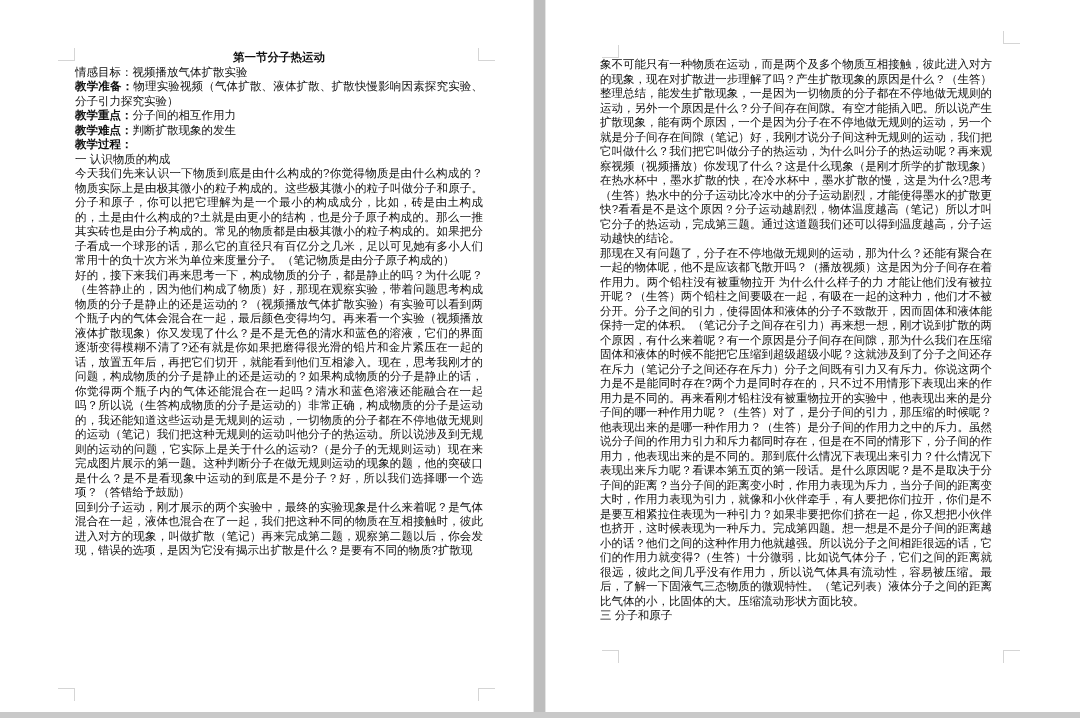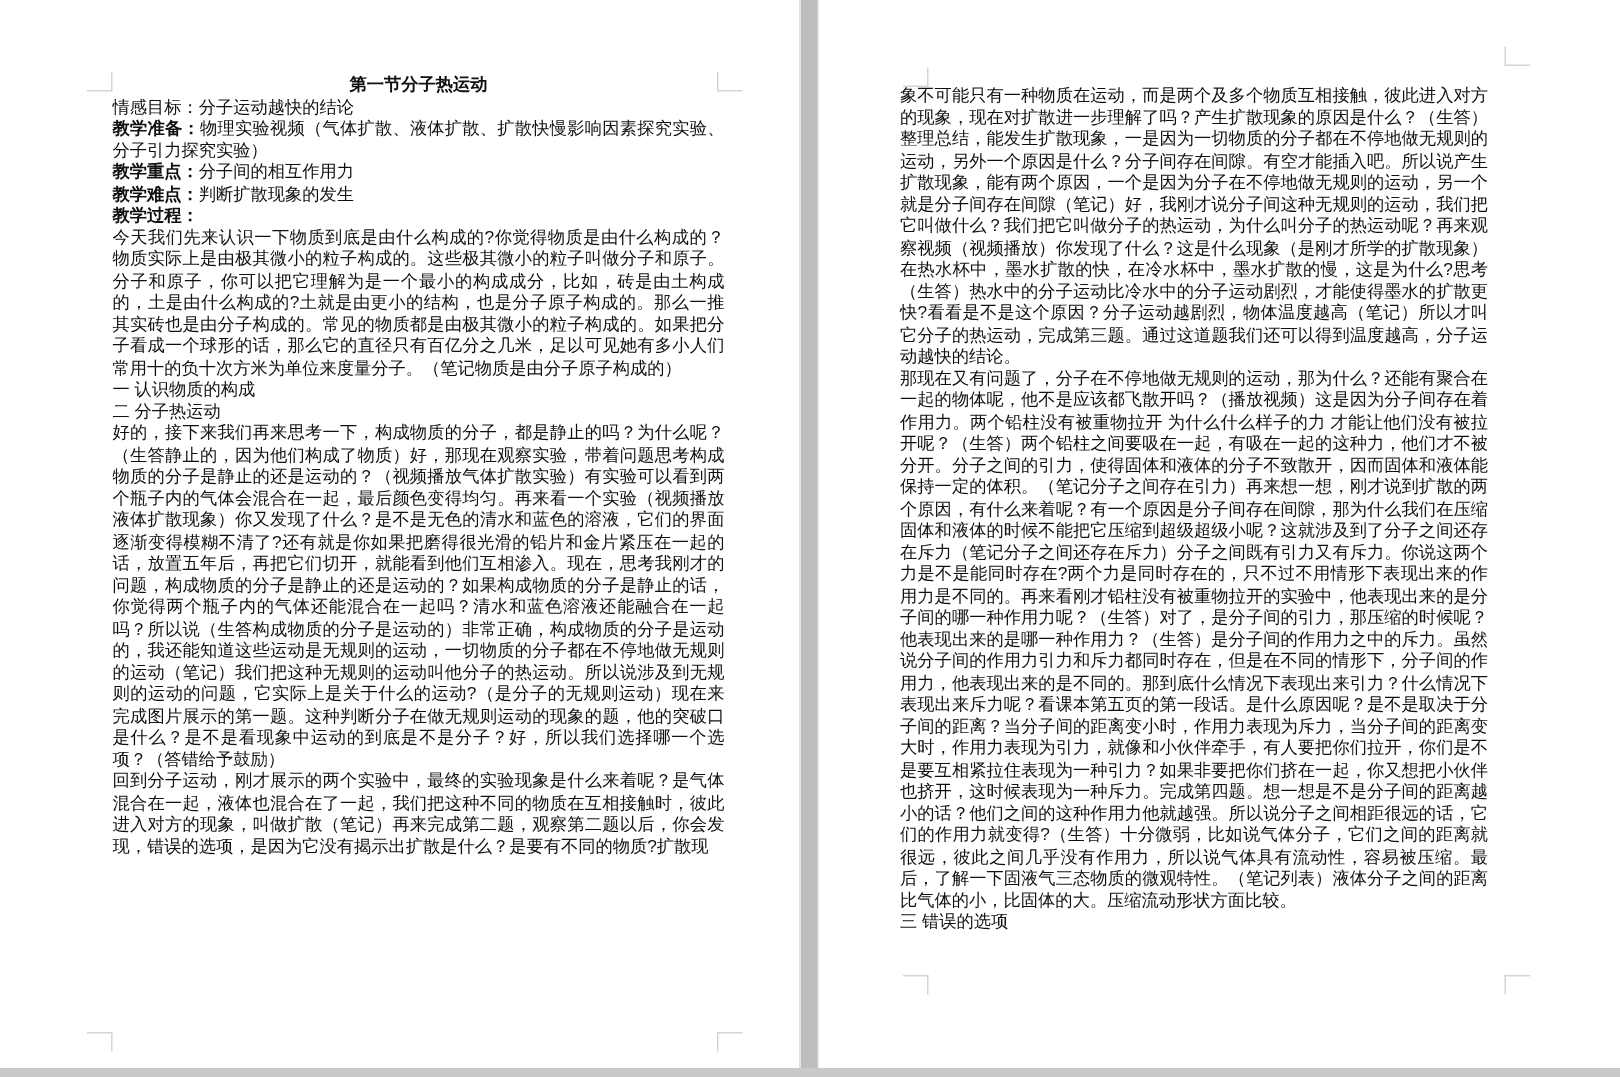--- a/index.html
+++ b/index.html
@@ -41,36 +41,35 @@
   .cm-bl{border-right-width:1px;border-top-width:1px;}
   .cm-br{border-left-width:1px;border-top-width:1px;}
 </style>
 </head>
 <body>
 
 <div class="canvas">
 
   <div class="page-text p1">
     <p class="doc-title">第一节分子热运动</p>
-    <p>情感目标：分子运动越快的结论</p>
+    <p>情感目标：视频播放气体扩散实验</p>
     <p><span class="b">教学准备：</span><span>物理实验视频（气体扩散、液体扩散、扩散快慢影响因素探究实验、分子引力探究实验）</span></p>
     <p><span class="b">教学重点：</span><span>分子间的相互作用力</span></p>
     <p><span class="b">教学难点：</span><span>判断扩散现象的发生</span></p>
     <p class="b">教学过程：</p>
+    <p>一 认识物质的构成</p>
     <p>今天我们先来认识一下物质到底是由什么构成的?你觉得物质是由什么构成的？物质实际上是由极其微小的粒子构成的。这些极其微小的粒子叫做分子和原子。分子和原子，你可以把它理解为是一个最小的构成成分，比如，砖是由土构成的，土是由什么构成的?土就是由更小的结构，也是分子原子构成的。那么一推其实砖也是由分子构成的。常见的物质都是由极其微小的粒子构成的。如果把分子看成一个球形的话，那么它的直径只有百亿分之几米，足以可见她有多小人们常用十的负十次方米为单位来度量分子。（笔记物质是由分子原子构成的）</p>
-    <p>一 认识物质的构成</p>
-    <p>二 分子热运动</p>
     <p>好的，接下来我们再来思考一下，构成物质的分子，都是静止的吗？为什么呢？（生答静止的，因为他们构成了物质）好，那现在观察实验，带着问题思考构成物质的分子是静止的还是运动的？（视频播放气体扩散实验）有实验可以看到两个瓶子内的气体会混合在一起，最后颜色变得均匀。再来看一个实验（视频播放液体扩散现象）你又发现了什么？是不是无色的清水和蓝色的溶液，它们的界面逐渐变得模糊不清了?还有就是你如果把磨得很光滑的铅片和金片紧压在一起的话，放置五年后，再把它们切开，就能看到他们互相渗入。现在，思考我刚才的问题，构成物质的分子是静止的还是运动的？如果构成物质的分子是静止的话，你觉得两个瓶子内的气体还能混合在一起吗？清水和蓝色溶液还能融合在一起吗？所以说（生答构成物质的分子是运动的）非常正确，构成物质的分子是运动的，我还能知道这些运动是无规则的运动，一切物质的分子都在不停地做无规则的运动（笔记）我们把这种无规则的运动叫他分子的热运动。所以说涉及到无规则的运动的问题，它实际上是关于什么的运动?（是分子的无规则运动）现在来完成图片展示的第一题。这种判断分子在做无规则运动的现象的题，他的突破口是什么？是不是看现象中运动的到底是不是分子？好，所以我们选择哪一个选项？（答错给予鼓励）</p>
     <p>回到分子运动，刚才展示的两个实验中，最终的实验现象是什么来着呢？是气体混合在一起，液体也混合在了一起，我们把这种不同的物质在互相接触时，彼此进入对方的现象，叫做扩散（笔记）再来完成第二题，观察第二题以后，你会发现，错误的选项，是因为它没有揭示出扩散是什么？是要有不同的物质?扩散现</p>
   </div>
 
   <div class="page-text p2">
     <p>象不可能只有一种物质在运动，而是两个及多个物质互相接触，彼此进入对方的现象，现在对扩散进一步理解了吗？产生扩散现象的原因是什么？（生答）整理总结，能发生扩散现象，一是因为一切物质的分子都在不停地做无规则的运动，另外一个原因是什么？分子间存在间隙。有空才能插入吧。所以说产生扩散现象，能有两个原因，一个是因为分子在不停地做无规则的运动，另一个就是分子间存在间隙（笔记）好，我刚才说分子间这种无规则的运动，我们把它叫做什么？我们把它叫做分子的热运动，为什么叫分子的热运动呢？再来观察视频（视频播放）你发现了什么？这是什么现象（是刚才所学的扩散现象）在热水杯中，墨水扩散的快，在冷水杯中，墨水扩散的慢，这是为什么?思考（生答）热水中的分子运动比冷水中的分子运动剧烈，才能使得墨水的扩散更快?看看是不是这个原因？分子运动越剧烈，物体温度越高（笔记）所以才叫它分子的热运动，完成第三题。通过这道题我们还可以得到温度越高，分子运动越快的结论。</p>
     <p>那现在又有问题了，分子在不停地做无规则的运动，那为什么？还能有聚合在一起的物体呢，他不是应该都飞散开吗？（播放视频）这是因为分子间存在着作用力。两个铅柱没有被重物拉开 为什么什么样子的力 才能让他们没有被拉开呢？（生答）两个铅柱之间要吸在一起，有吸在一起的这种力，他们才不被分开。分子之间的引力，使得固体和液体的分子不致散开，因而固体和液体能保持一定的体积。（笔记分子之间存在引力）再来想一想，刚才说到扩散的两个原因，有什么来着呢？有一个原因是分子间存在间隙，那为什么我们在压缩固体和液体的时候不能把它压缩到超级超级小呢？这就涉及到了分子之间还存在斥力（笔记分子之间还存在斥力）分子之间既有引力又有斥力。你说这两个力是不是能同时存在?两个力是同时存在的，只不过不用情形下表现出来的作用力是不同的。再来看刚才铅柱没有被重物拉开的实验中，他表现出来的是分子间的哪一种作用力呢？（生答）对了，是分子间的引力，那压缩的时候呢？他表现出来的是哪一种作用力？（生答）是分子间的作用力之中的斥力。虽然说分子间的作用力引力和斥力都同时存在，但是在不同的情形下，分子间的作用力，他表现出来的是不同的。那到底什么情况下表现出来引力？什么情况下表现出来斥力呢？看课本第五页的第一段话。是什么原因呢？是不是取决于分子间的距离？当分子间的距离变小时，作用力表现为斥力，当分子间的距离变大时，作用力表现为引力，就像和小伙伴牵手，有人要把你们拉开，你们是不是要互相紧拉住表现为一种引力？如果非要把你们挤在一起，你又想把小伙伴也挤开，这时候表现为一种斥力。完成第四题。想一想是不是分子间的距离越小的话？他们之间的这种作用力他就越强。所以说分子之间相距很远的话，它们的作用力就变得?（生答）十分微弱，比如说气体分子，它们之间的距离就很远，彼此之间几乎没有作用力，所以说气体具有流动性，容易被压缩。最后，了解一下固液气三态物质的微观特性。（笔记列表）液体分子之间的距离比气体的小，比固体的大。压缩流动形状方面比较。</p>
-    <p>三 错误的选项</p>
+    <p>三 分子和原子</p>
   </div>
 
   <div class="cm cm-tl" style="left:58px;top:48px;"></div>
   <div class="cm cm-tr" style="left:478px;top:48px;"></div>
   <div class="cm cm-bl" style="left:58px;top:688px;"></div>
   <div class="cm cm-br" style="left:478px;top:688px;"></div>
 
   <div class="cm cm-tl" style="left:602px;top:45px;"></div>
   <div class="cm cm-tr" style="left:1003px;top:31px;"></div>
   <div class="cm cm-bl" style="left:602px;top:650px;"></div>

